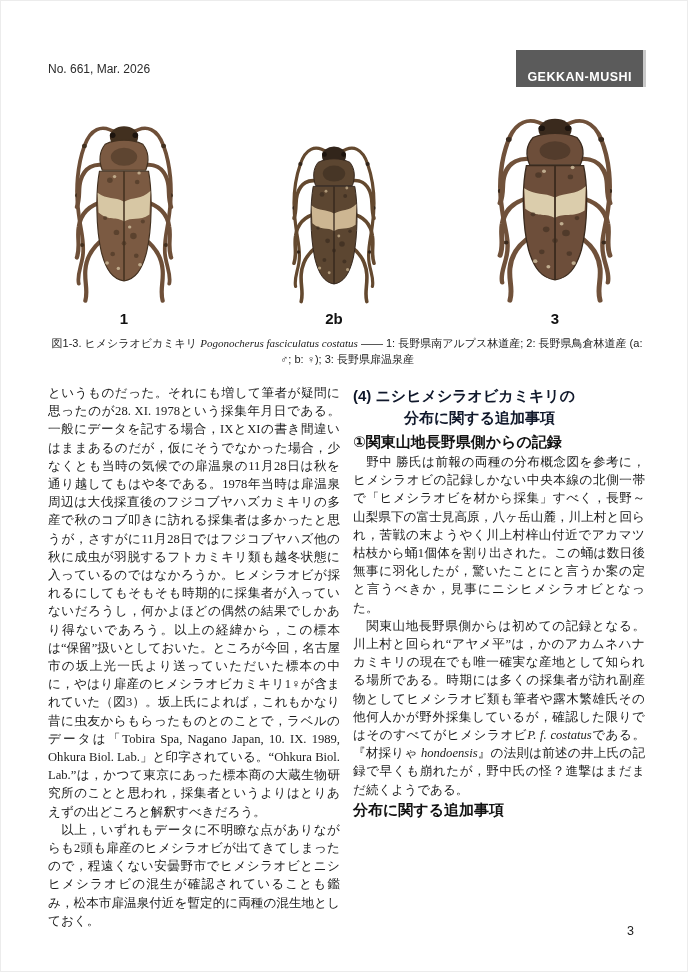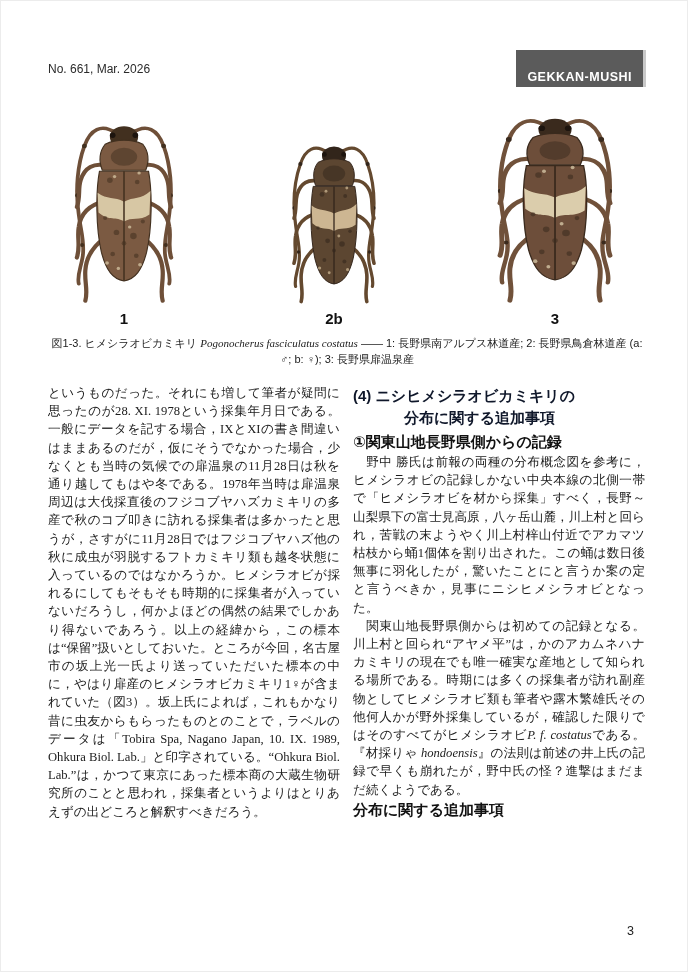--- a/index.html
+++ b/index.html
@@ -144,20 +144,21 @@
         </div>
       </div>
       <figcaption class="caption">
         <span>図1-3. ヒメシラオビカミキリ </span><i>Pogonocherus fasciculatus costatus</i><span> —— 1: 長野県南アルプス林道産; 2: 長野県鳥倉林道産 (a: ♂; b: ♀); 3: 長野県扉温泉産</span>
       </figcaption>
     </figure>
 
     <div class="columns">
       <div class="col">
           <p class="para"><span>というものだった。それにも増して筆者が疑問に思ったのが28. XI. 1978という採集年月日である。一般にデータを記する場合，IXとXIの書き間違いはままあるのだが，仮にそうでなかった場合，少なくとも当時の気候での扉温泉の11月28日は秋を通り越してもはや冬である。1978年当時は扉温泉周辺は大伐採直後のフジコブヤハズカミキリの多産で秋のコブ叩きに訪れる採集者は多かったと思うが，さすがに11月28日ではフジコブヤハズ他の秋に成虫が羽脱するフトカミキリ類も越冬状態に入っているのではなかろうか。ヒメシラオビが採れるにしてもそもそも時期的に採集者が入っていないだろうし，何かよほどの偶然の結果でしかあり得ないであろう。以上の経緯から，この標本は“保留”扱いとしておいた。ところが今回，名古屋市の坂上光一氏より送っていただいた標本の中に，やはり扉産のヒメシラオビカミキリ1♀が含まれていた（図3）。坂上氏によれば，これもかなり昔に虫友からもらったものとのことで，ラベルのデータは「Tobira Spa, Nagano Japan, 10. IX. 1989, Ohkura Biol. Lab.」と印字されている。“Ohkura Biol. Lab.”は，かつて東京にあった標本商の大蔵生物研究所のことと思われ，採集者というよりはとりあえずの出どころと解釈すべきだろう。</span></p>
+          <p class="para indent"><span>以上，いずれもデータに不明瞭な点がありながらも2頭も扉産のヒメシラオビが出てきてしまったので，程遠くない安曇野市でヒメシラオビとニシヒメシラオビの混生が確認されていることも鑑み，松本市扉温泉付近を暫定的に両種の混生地としておく。</span></p>
         </div>
 
       <div class="col">
         <div class="sec-heading">
           <span class="h-line1">(4) ニシヒメシラオビカミキリの</span>
           <span class="h-line2">分布に関する追加事項</span>
         </div>
         <div class="sub-heading">①関東山地長野県側からの記録</div>
         <div>
             <p class="para indent"><span>野中 勝氏は前報の両種の分布概念図を参考に，ヒメシラオビの記録しかない中央本線の北側一帯で「ヒメシラオビを材から採集」すべく，長野～山梨県下の富士見高原，八ヶ岳山麓，川上村と回られ，苦戦の末ようやく川上村梓山付近でアカマツ枯枝から蛹1個体を割り出された。この蛹は数日後無事に羽化したが，驚いたことにと言うか案の定と言うべきか，見事にニシヒメシラオビとなった。</span></p>

